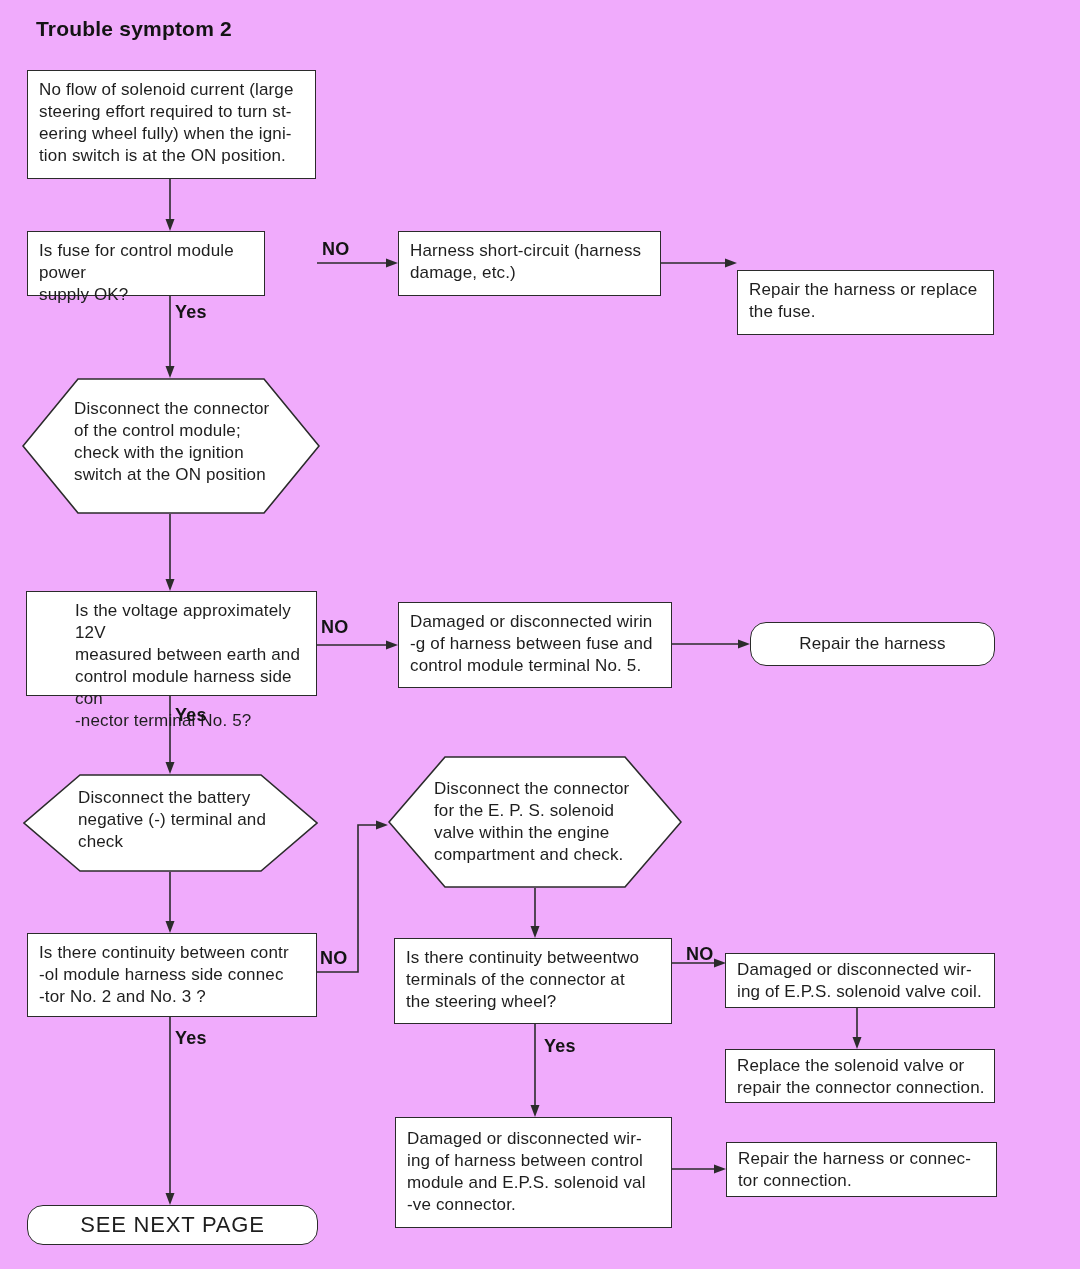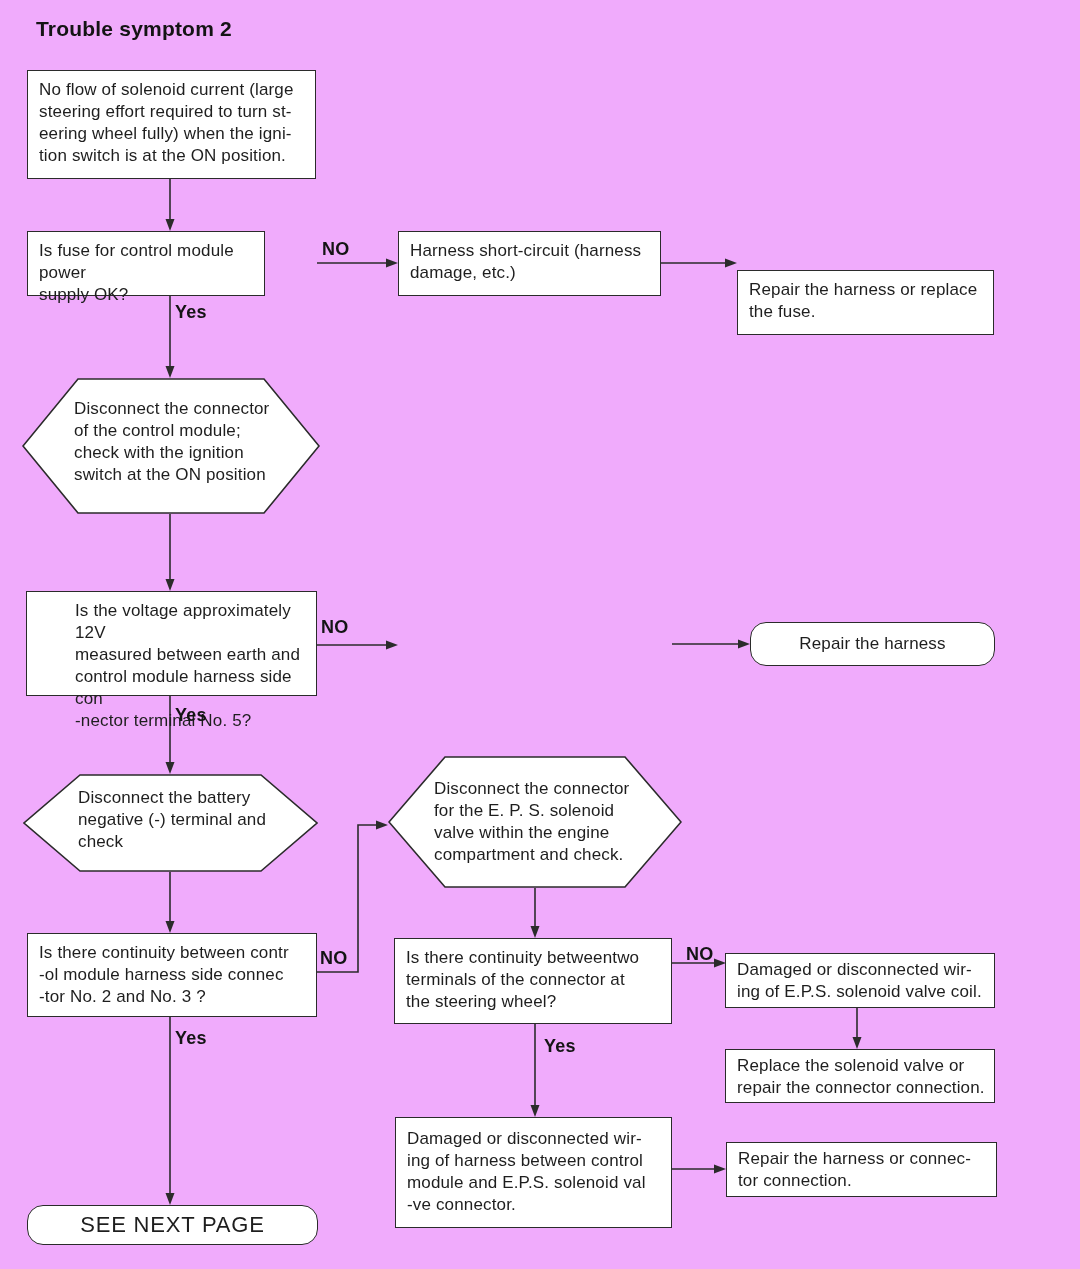--- a/index.html
+++ b/index.html
@@ -186,20 +186,23 @@
   </div>
 
   <div class="node" style="left:26px; top:591px; width:291px; height:105px;padding-left:48px;">Is the voltage approximately 12V
 measured between earth and
 control module harness side con
 -nector terminal No. 5?</div>
 
   <div class="decision-label" style="left:321px; top:617px;">NO</div>
   <div class="decision-label" style="left:175px; top:705px;">Yes</div>
 
+  <div class="node" style="left:398px; top:602px; width:274px; height:86px;">Damaged or disconnected wirin
+-g of harness between fuse and
+control module terminal No. 5.</div>
 
   <div class="node center" style="left:750px; top:622px; width:245px; height:44px;">Repair the harness</div>
 
   <div class="hex" style="left:23px; top:774px; width:295px; height:98px;">
     <svg viewBox="0 0 295 98" preserveAspectRatio="none">
       <polygon points="57,1 238,1 294,49 238,97 57,97 1,49"></polygon>
     </svg>
     <div class="hex-text" style="padding:13px 0 0 55px;">Disconnect the battery
 negative (-) terminal and
 check</div>

